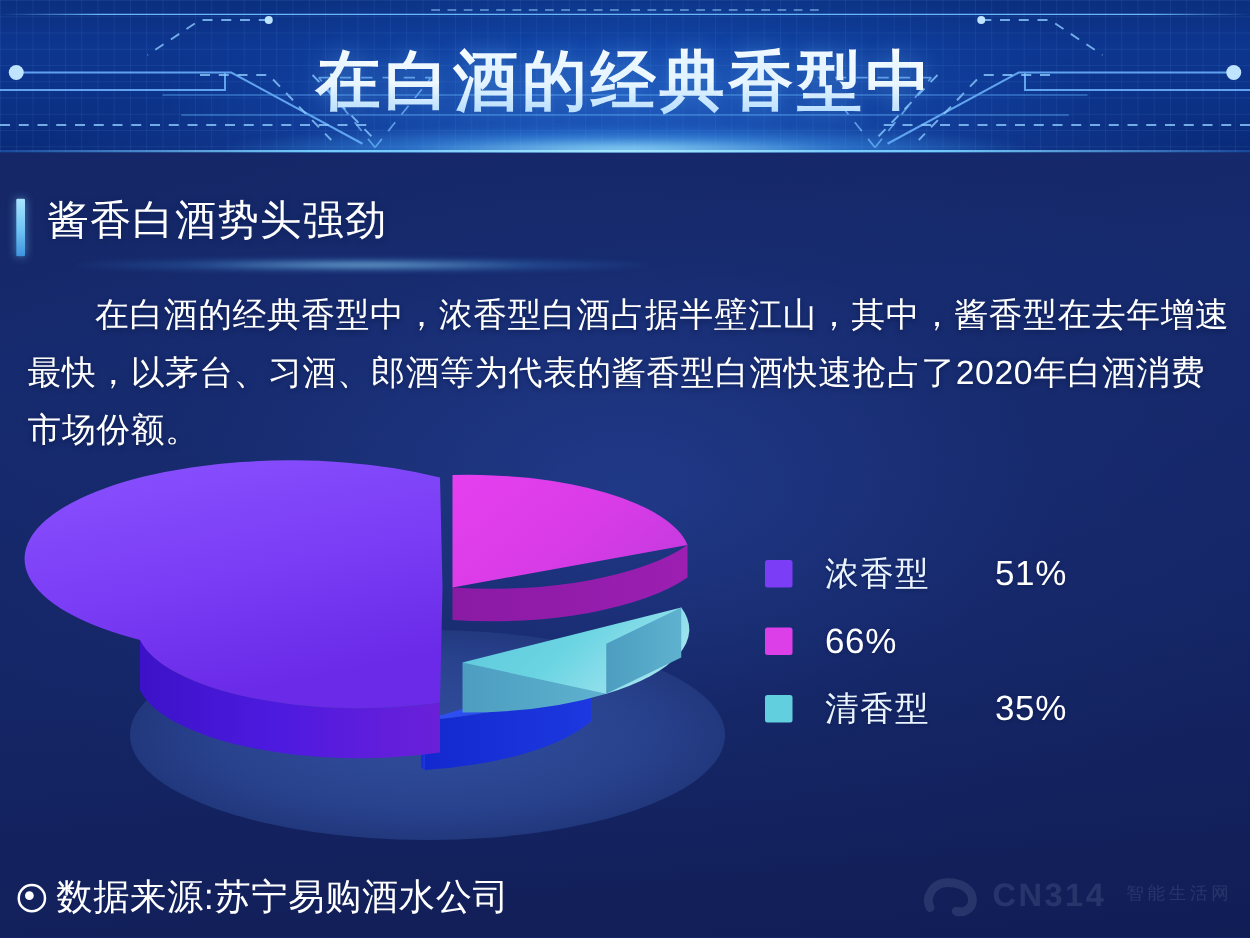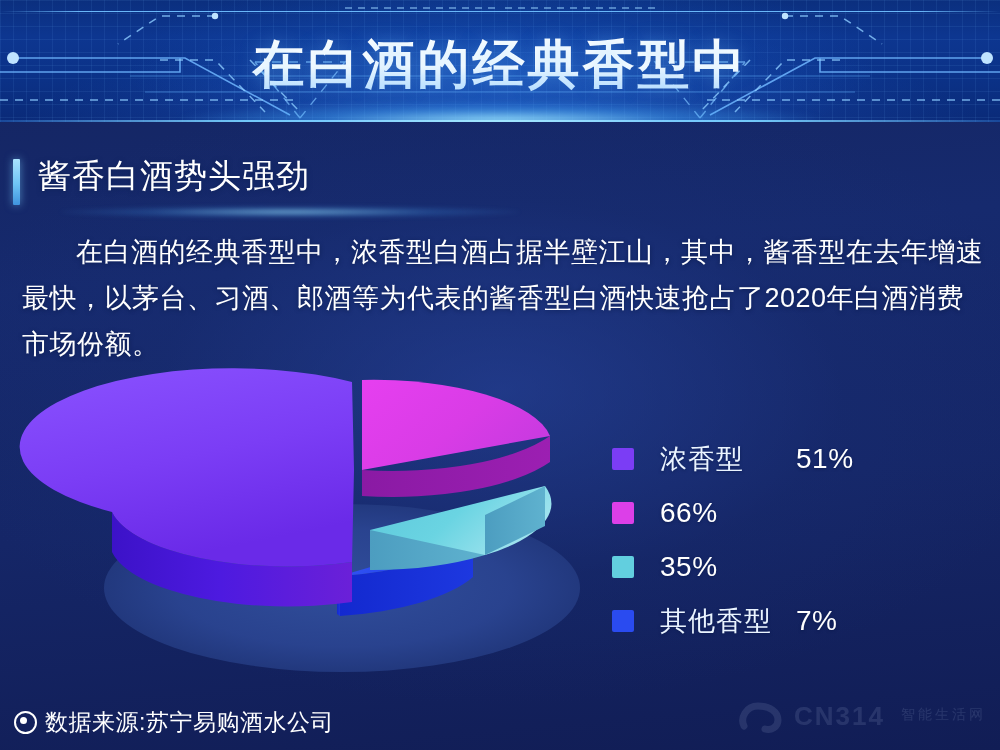--- a/index.html
+++ b/index.html
@@ -104,21 +104,21 @@
   }
   .legend-value{
     font-size:28px;color:#ffffff;letter-spacing:0.5px;white-space:nowrap;
     text-shadow:0 1px 3px rgba(8,24,70,0.6);
   }
 
   
   .footer{
     position:absolute;left:14px;bottom:12px;
     display:flex;align-items:center;
-    font-size:23px;color:#ffffff;letter-spacing:0.5px;
+    font-size:29px;color:#ffffff;letter-spacing:0.5px;
   }
   .footer-ico{
     display:inline-block;width:19px;height:19px;border-radius:50%;
     border:2px solid #ffffff;margin-right:8px;position:relative;flex:0 0 19px;
   }
   .footer-ico::after{
     content:"";position:absolute;left:4px;top:4px;width:7px;height:7px;
     border-radius:50%;background:#ffffff;
   }
   .watermark{
@@ -275,26 +275,22 @@
       <span class="legend-swatch" style="background:#7b3df5"></span>
       <span class="legend-label">浓香型</span>
       <span class="legend-value">51%</span>
     </div>
     <div class="legend-row">
       <span class="legend-swatch" style="background:#dc3fe8"></span>
       <span class="legend-value">66%</span>
     </div>
     <div class="legend-row">
       <span class="legend-swatch" style="background:#62cfdf"></span>
+      <span class="legend-label">清香型</span>
       <span class="legend-value">35%</span>
-    </div>
-    <div class="legend-row">
-      <span class="legend-swatch" style="background:#2a4bf0"></span>
-      <span class="legend-label">其他香型</span>
-      <span class="legend-value">7%</span>
     </div>
   </div>
 
   <div class="footer">
     <span class="footer-ico"></span>
     <span>数据来源:苏宁易购酒水公司</span>
   </div>
 
   <div class="watermark">
     <svg class="wm-mark" viewBox="0 0 48 40">

